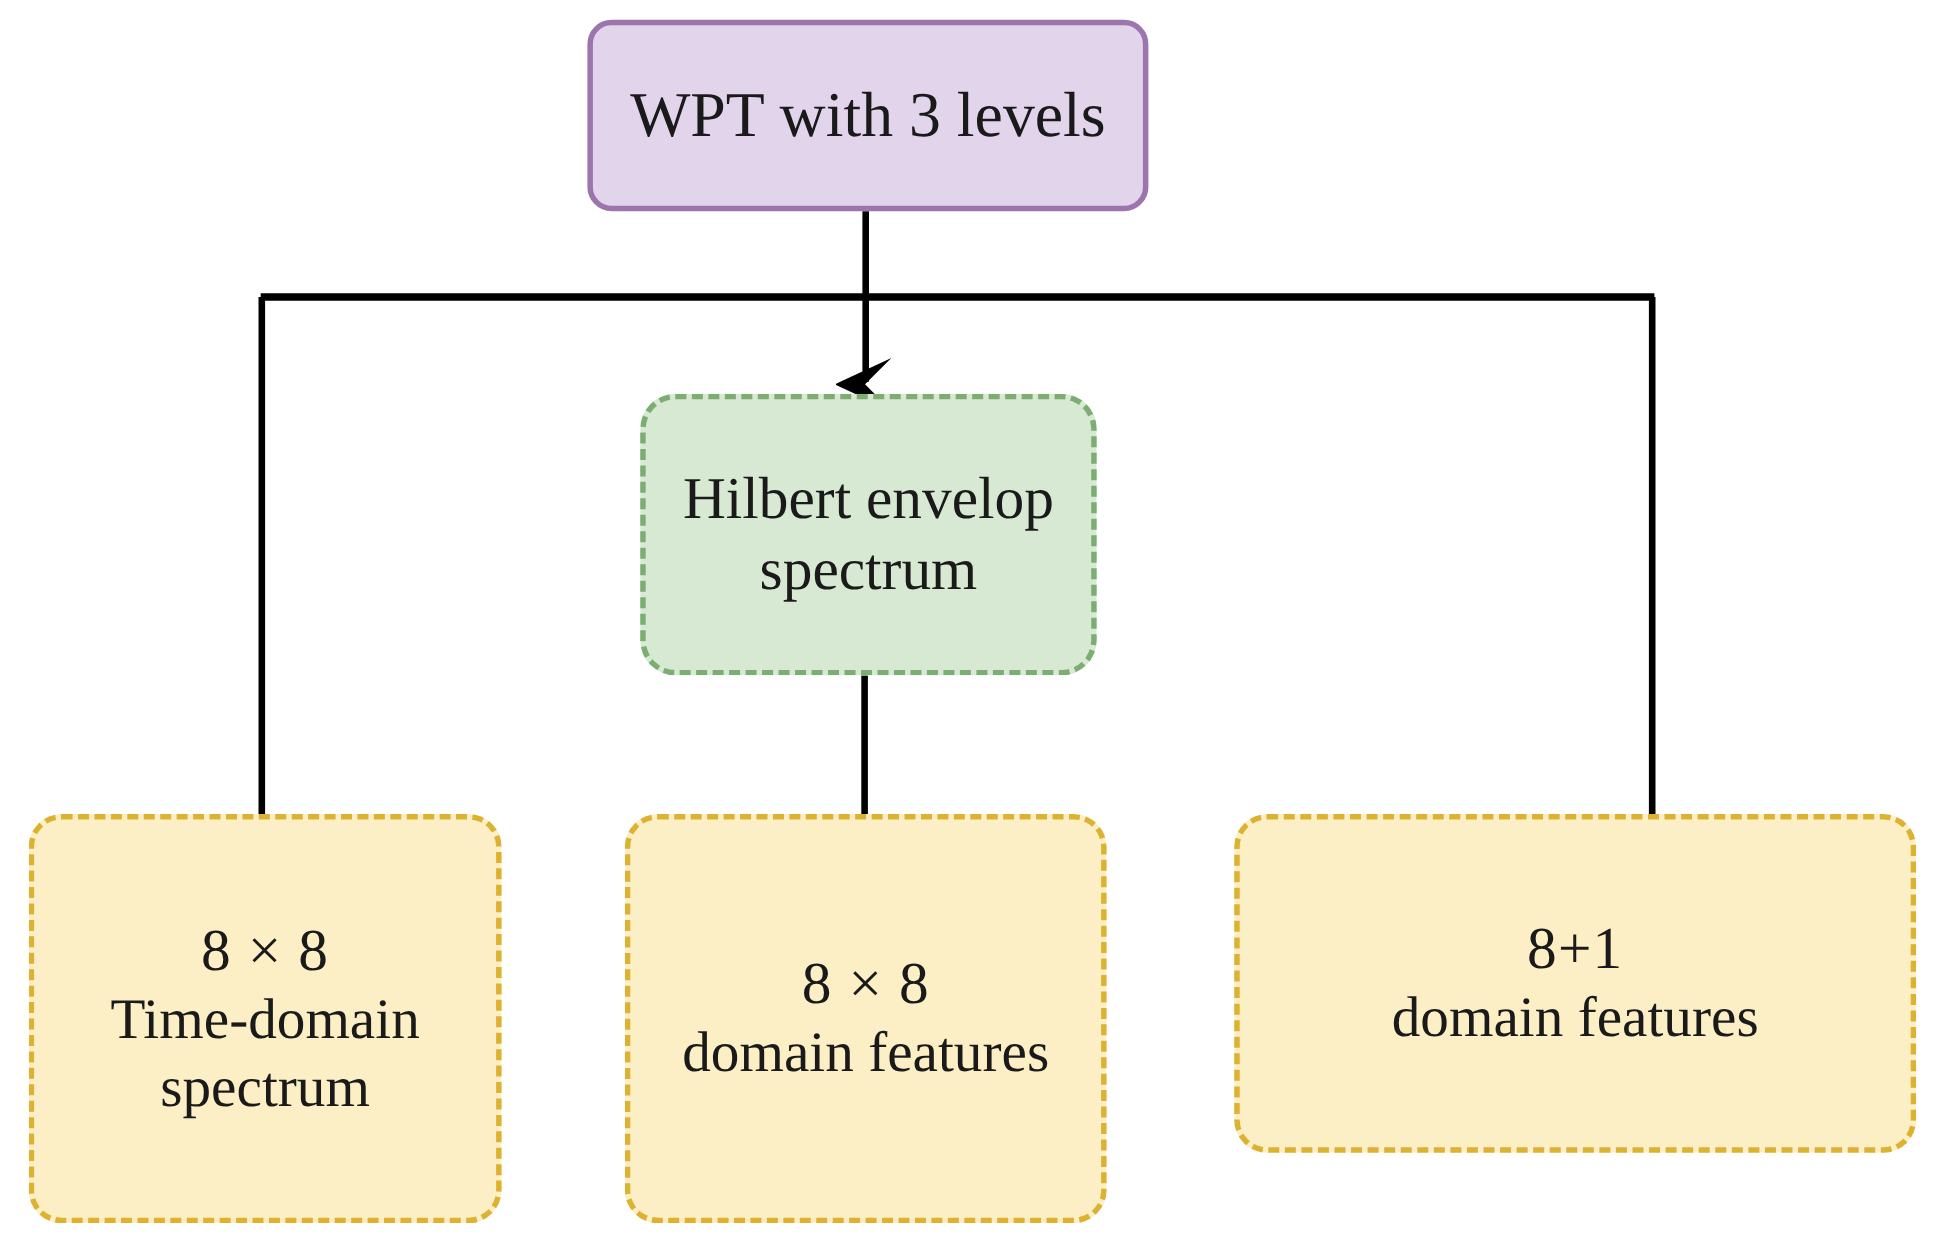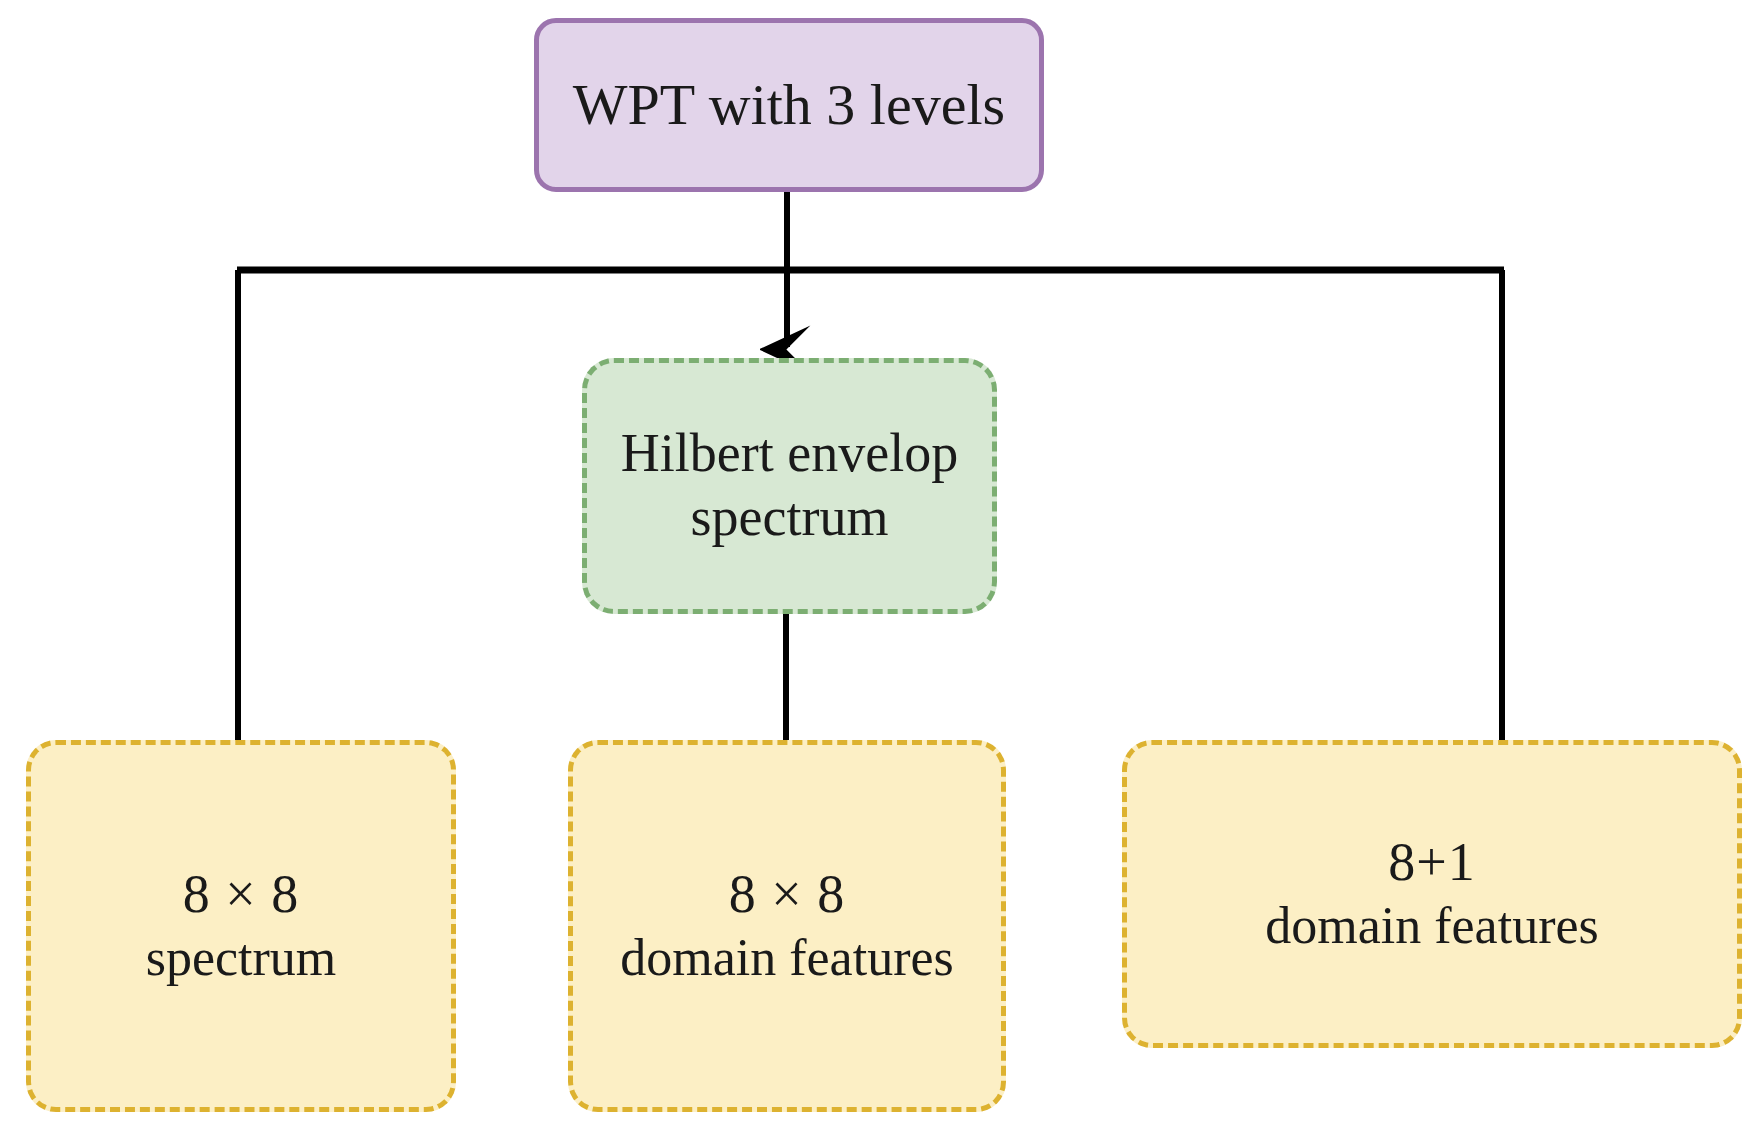--- a/index.html
+++ b/index.html
@@ -135,20 +135,21 @@
   <div class="node" id="node-hilbert">
     <span class="label">
       <span>Hilbert envelop</span><br>
       <span>spectrum</span>
     </span>
   </div>
 
   <div class="node leaf" id="node-time">
     <span class="label">
       <span class="count">8 × 8</span>
+      <span class="desc">Time-domain</span>
       <span class="desc">spectrum</span>
     </span>
   </div>
 
   <div class="node leaf" id="node-freq">
     <span class="label">
       <span class="count">8 × 8</span>
       <span class="desc">domain features</span>
     </span>
   </div>

